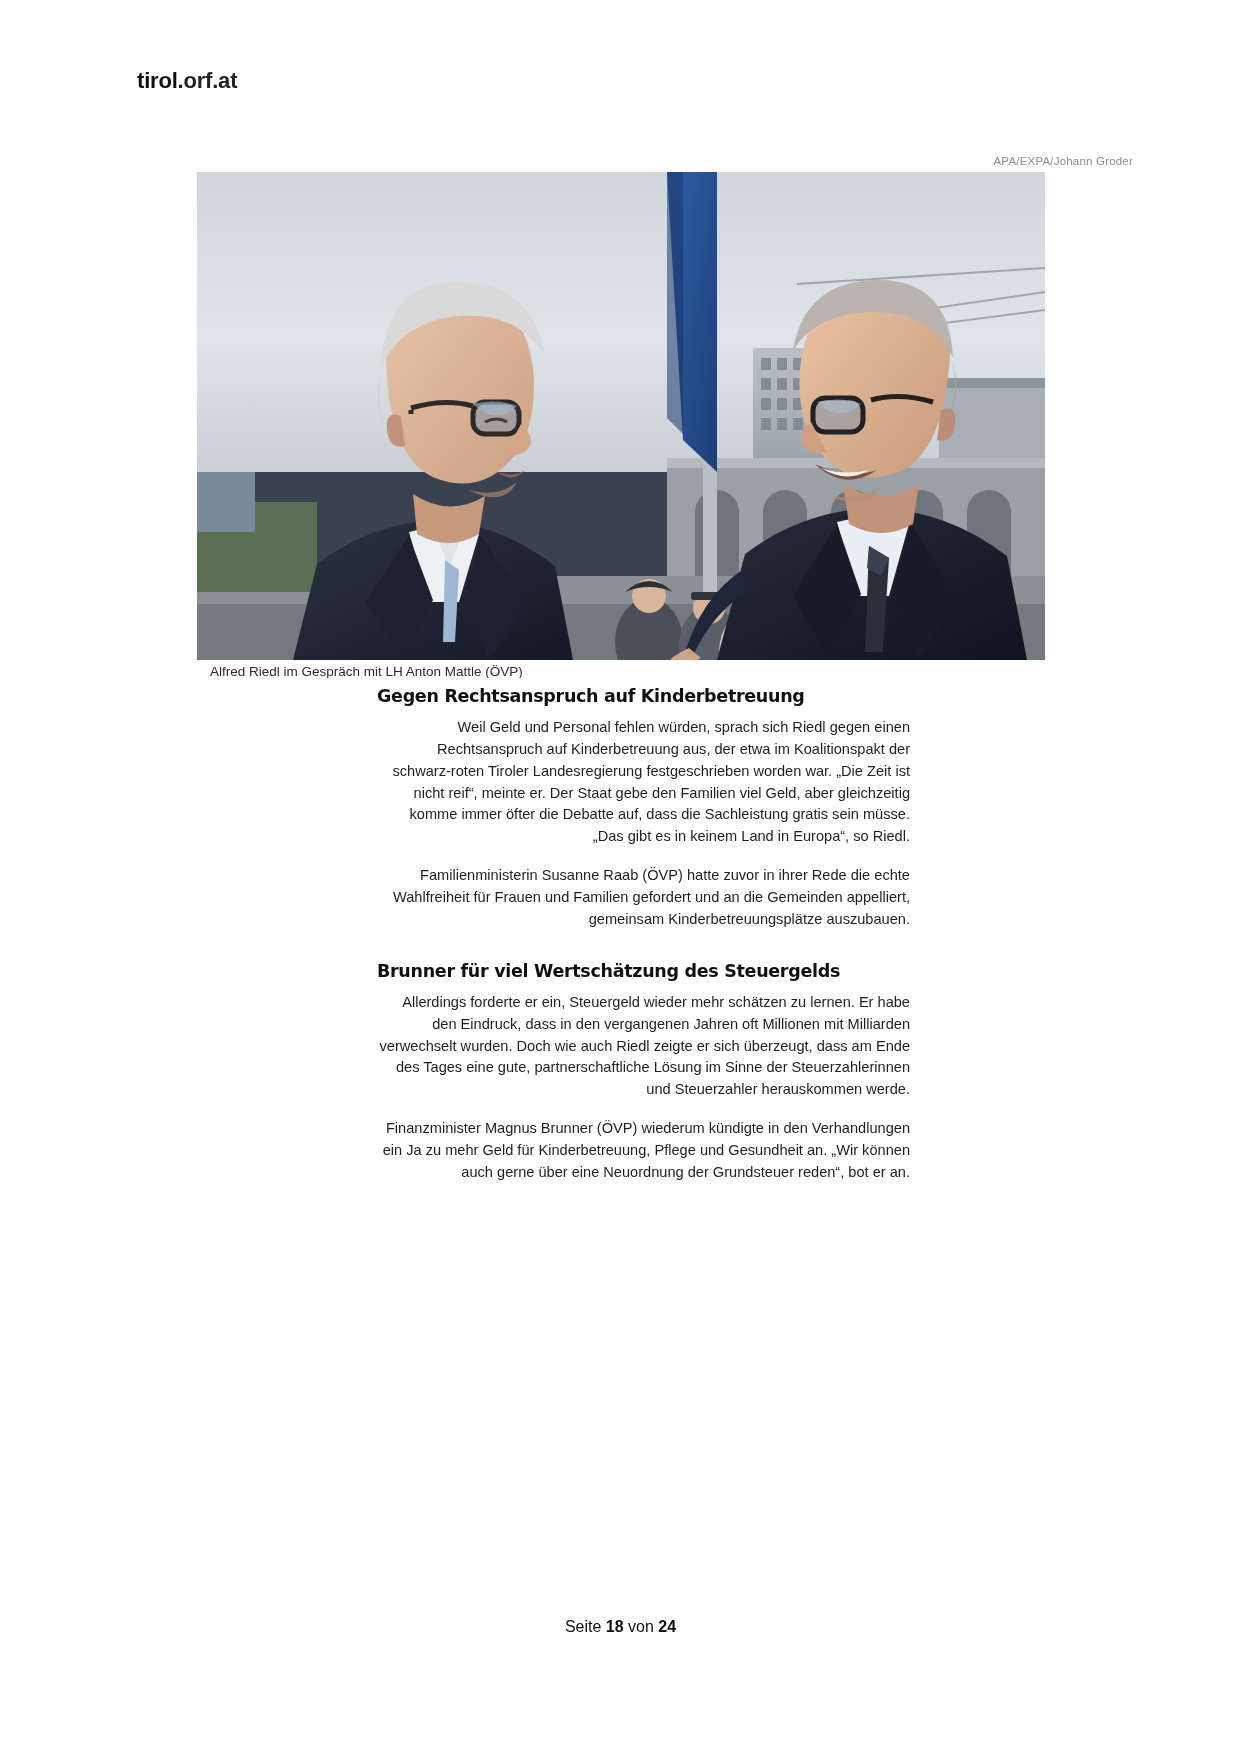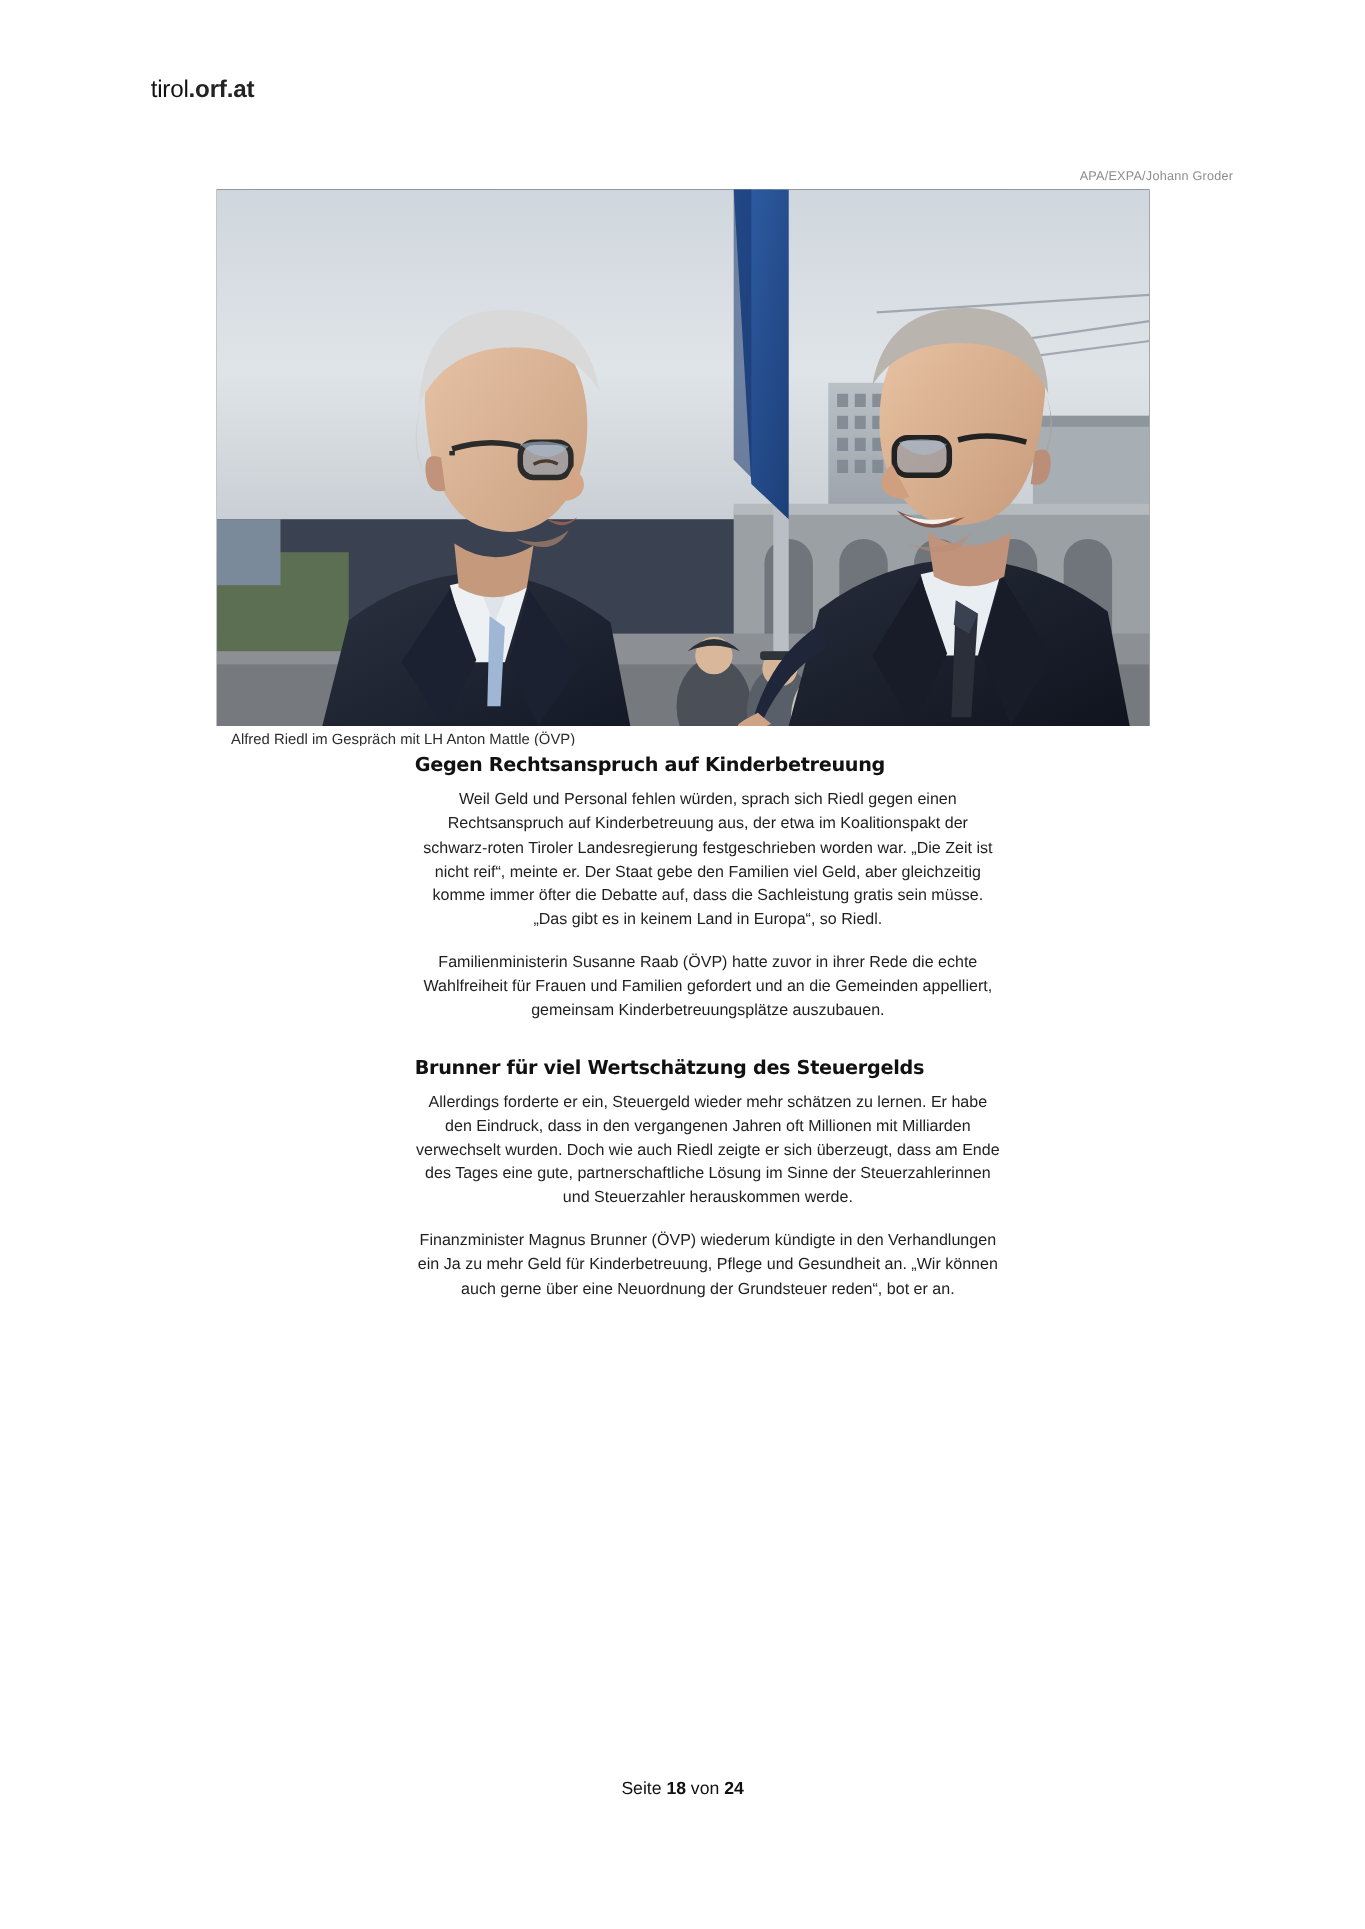--- a/index.html
+++ b/index.html
@@ -25,27 +25,27 @@
   
   .site-logo {
     position: absolute;
     left: 137px;
     top: 68px;
     font-size: 22px;
     letter-spacing: -0.2px;
     white-space: nowrap;
     color: #111111;
   }
-  .site-logo .lg-strong { font-weight: normal; }
+  .site-logo .lg-strong { font-weight: bold; }
   .site-logo .lg-light { font-weight: bold; color: #222222; }
 
   
   .credit {
     position: absolute;
-    right: 120px;
+    right: 108px;
     top: 155px;
     font-size: 11.5px;
     color: #8d8d8d;
     letter-spacing: 0.2px;
     white-space: nowrap;
   }
 
   .figure {
     position: absolute;
     left: 197px;
@@ -86,21 +86,21 @@
     line-height: 1.25;
   }
   .art-h.second {
     margin-top: 30px;
   }
   .art-p {
     font-size: 14.6px;
     line-height: 1.50;
     color: #1f1f1f;
     margin: 0 0 17px 0;
-    text-align: center;
+    text-align: right;
   }
   .art-p:last-child { margin-bottom: 0; }
 
   
   .footer {
     position: absolute;
     left: 0;
     right: 0;
     top: 1618px;
     text-align: center;

